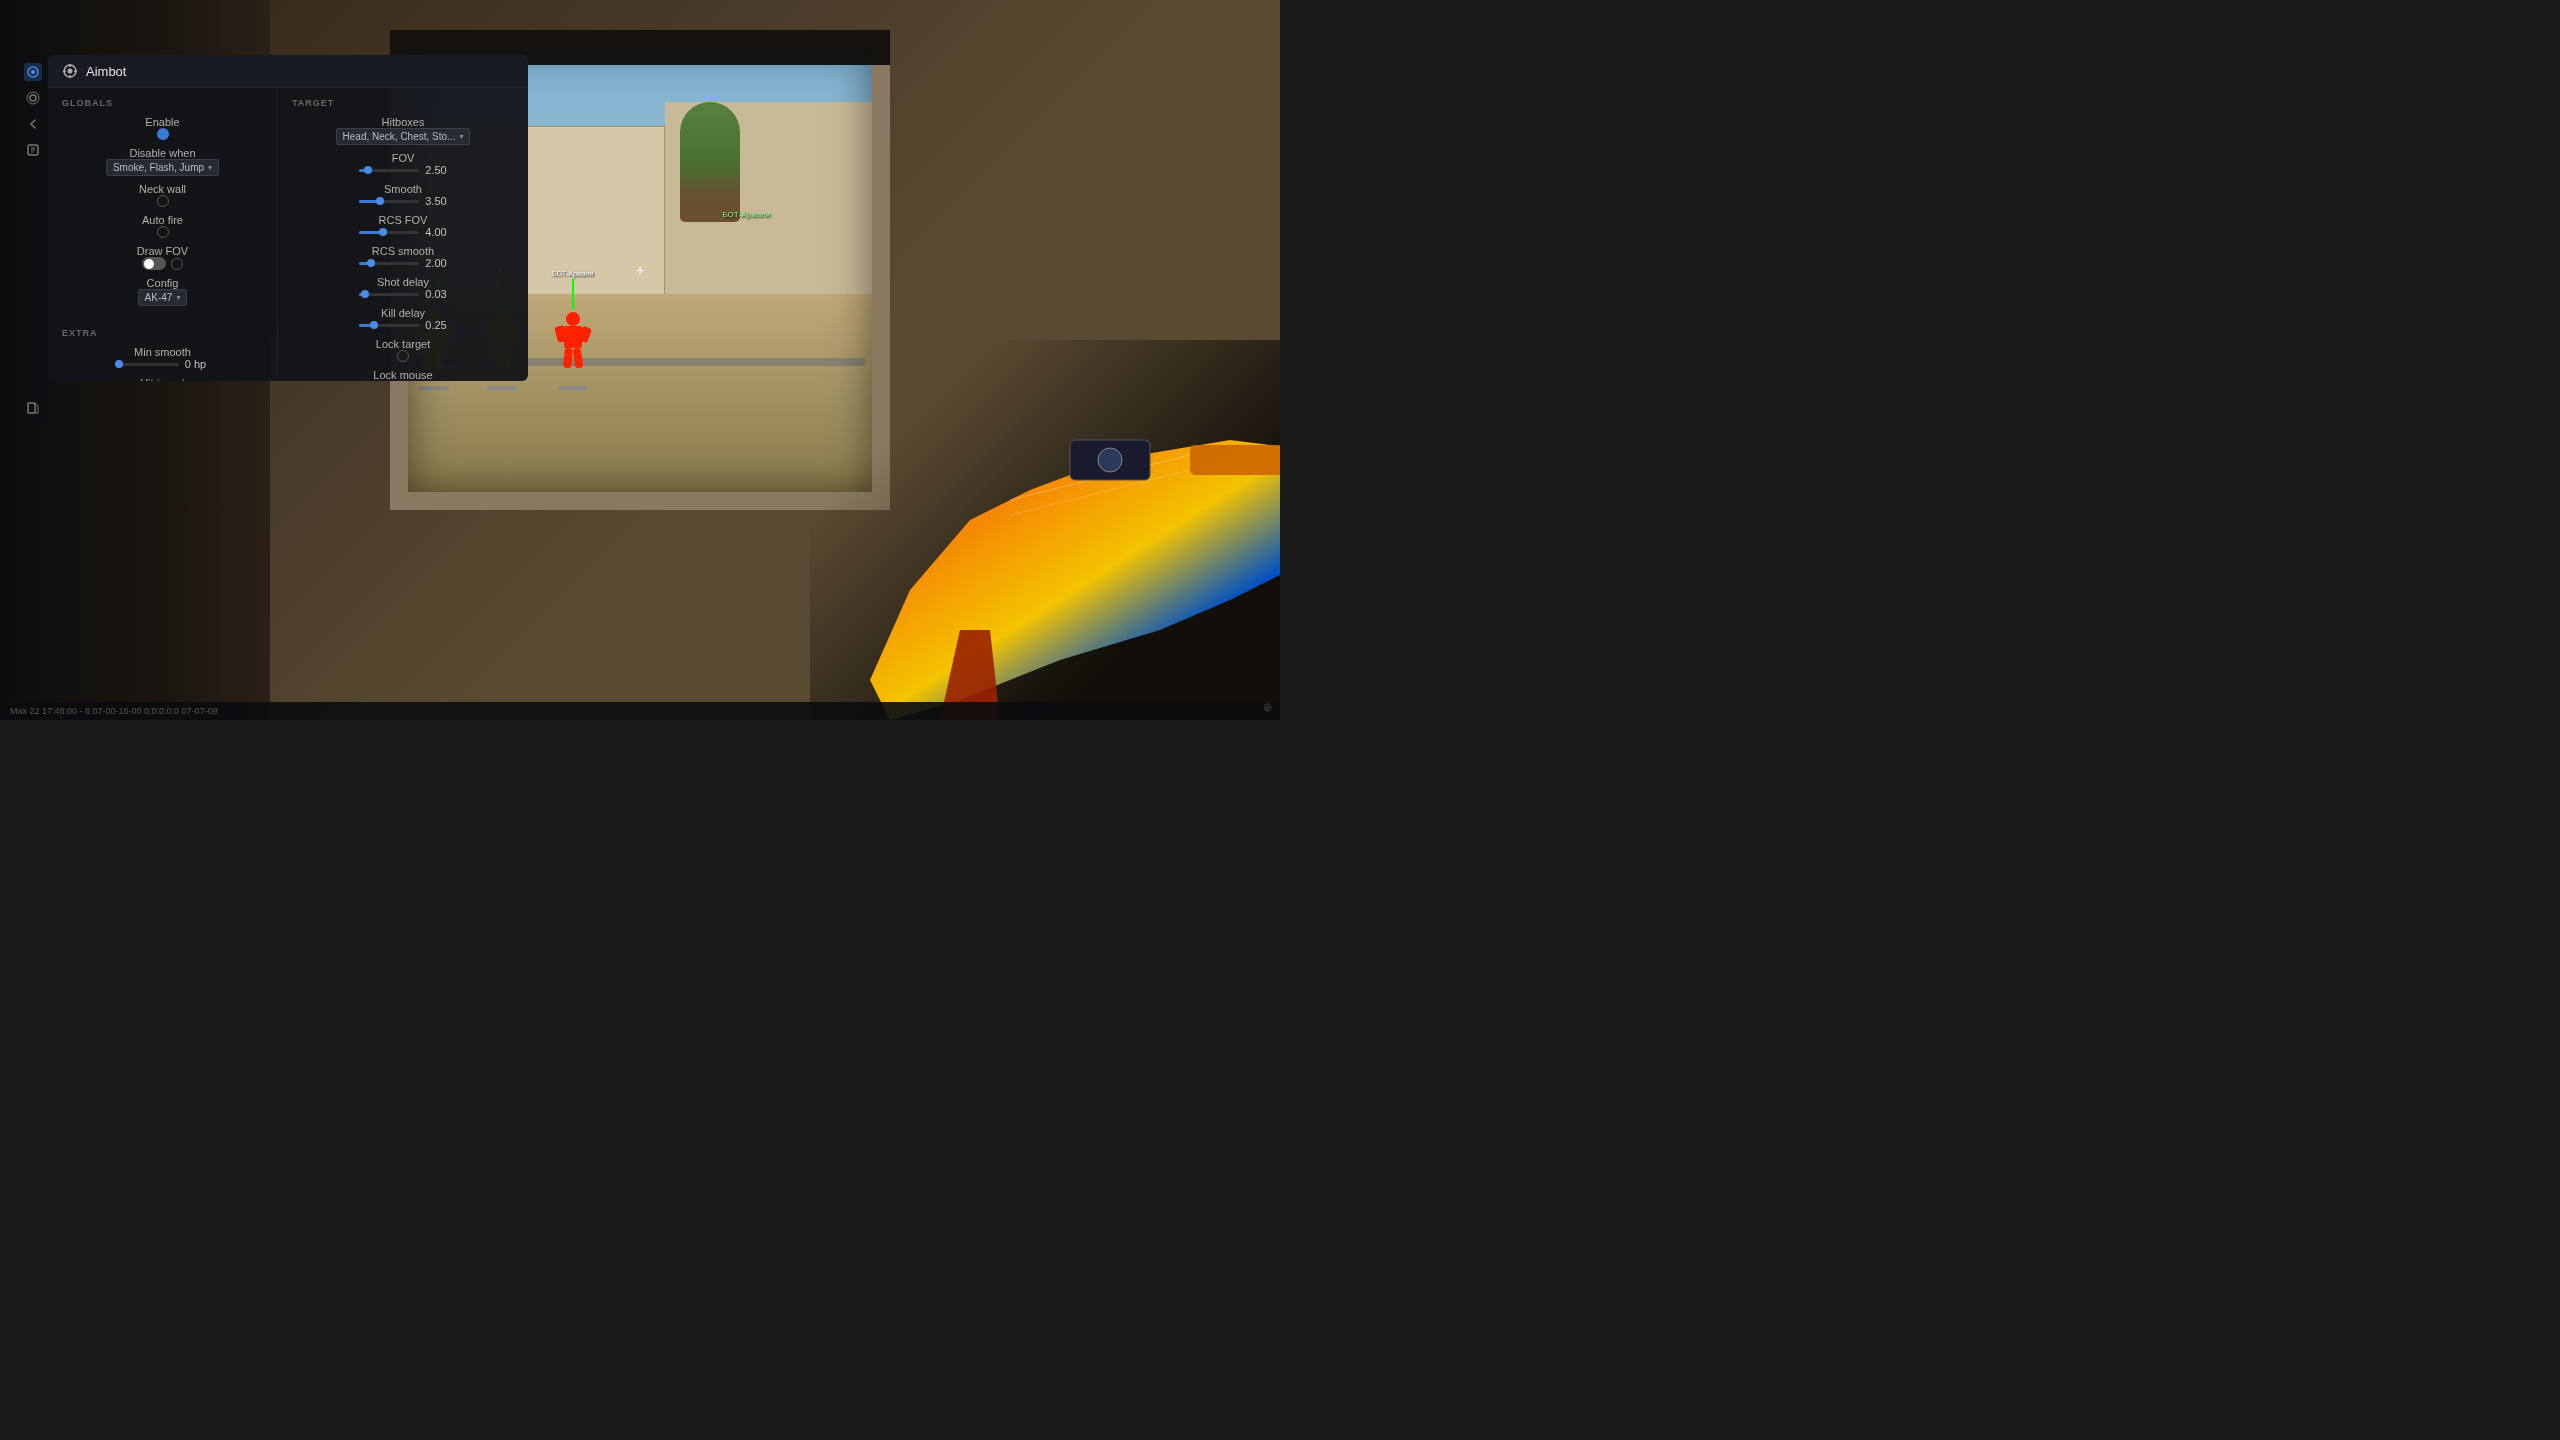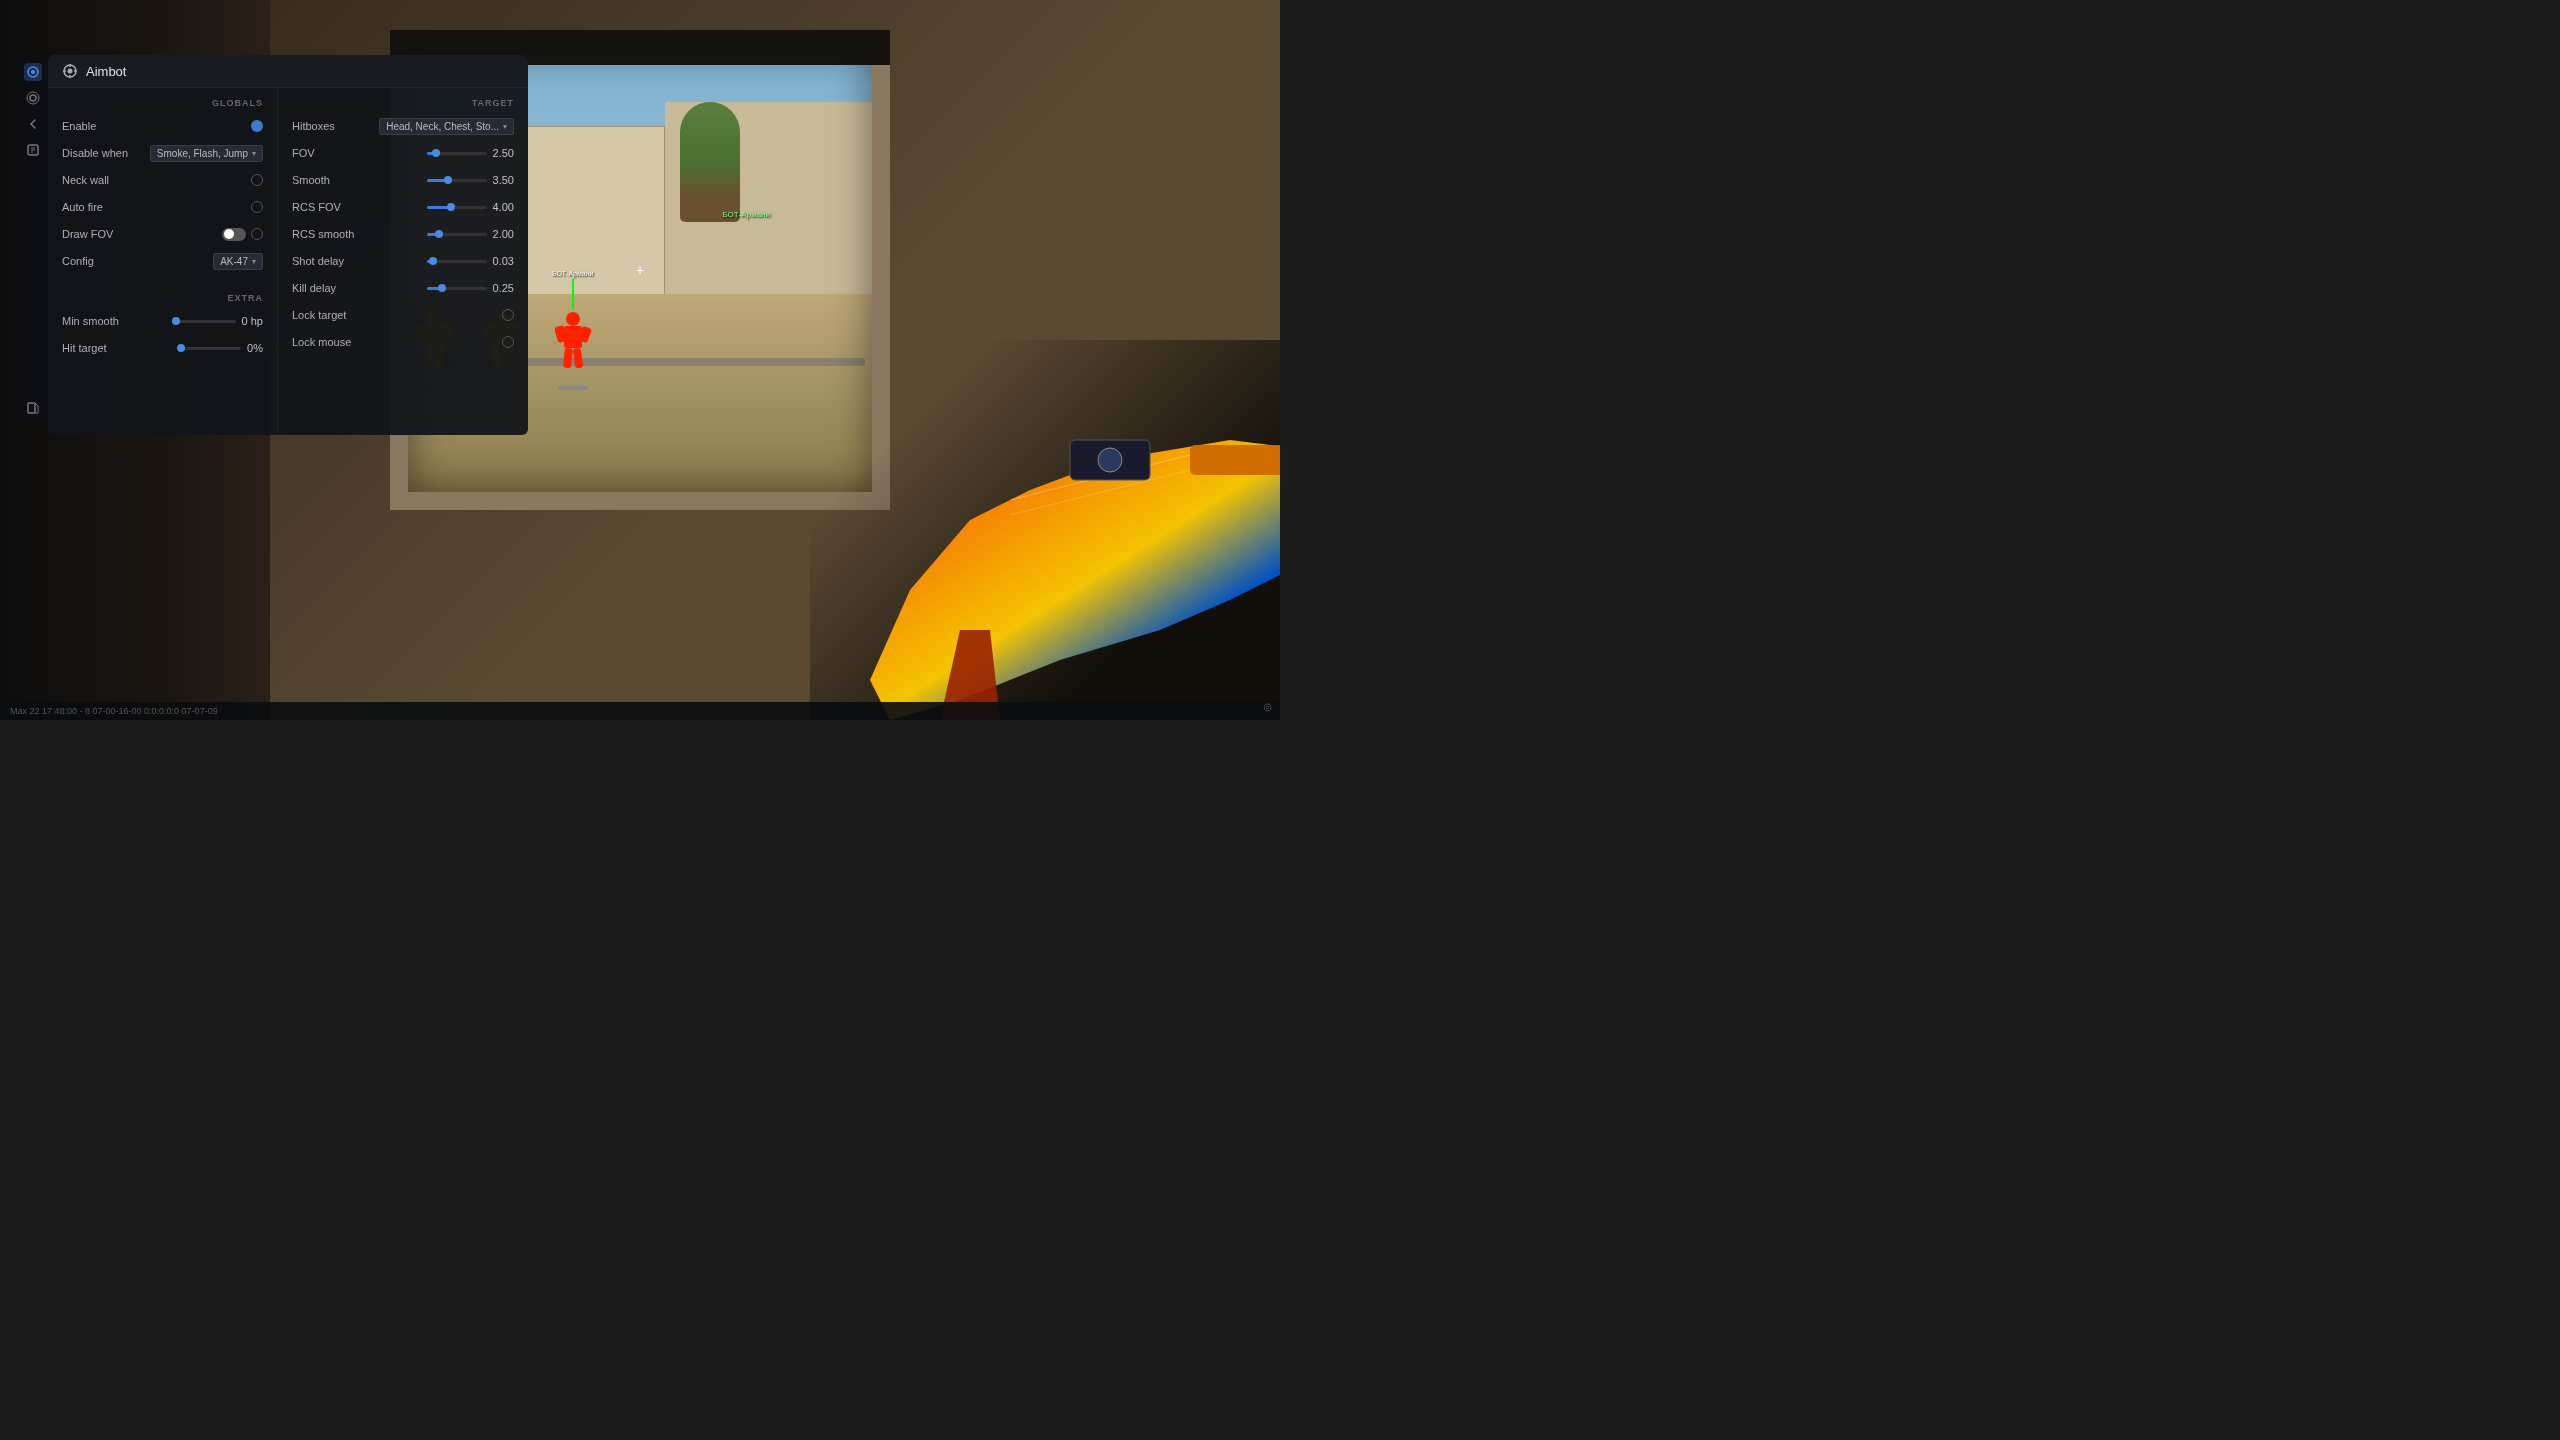--- a/index.html
+++ b/index.html
@@ -69,26 +69,25 @@
       padding: 8px 0;
       gap: 8px;
     }
 
     
     .main-panel {
       position: absolute;
       top: 55px;
       left: 48px;
       width: 480px;
-      height: 380px;
+      height: 326px;
       background: rgba(18, 20, 25, 0.95);
       border-radius: 6px;
       z-index: 10;
       overflow: hidden;
-      text-align: right;
     }
 
     .panel-header {
       display: flex;
       align-items: center;
       padding: 8px 14px;
       background: rgba(25, 28, 35, 0.98);
       border-bottom: 1px solid rgba(255,255,255,0.05);
       gap: 8px;
     }
@@ -131,20 +130,21 @@
       text-transform: uppercase;
       margin-bottom: 8px;
     }
 
     .setting-row {
       display: flex;
       align-items: center;
       justify-content: space-between;
       margin-bottom: 7px;
       min-height: 20px;
+      flex-direction: column;
     }
 
     .setting-name {
       color: #b0b0b0;
       font-size: 11px;
     }
 
     .setting-value {
       color: #c0c0c0;
       font-size: 11px;

